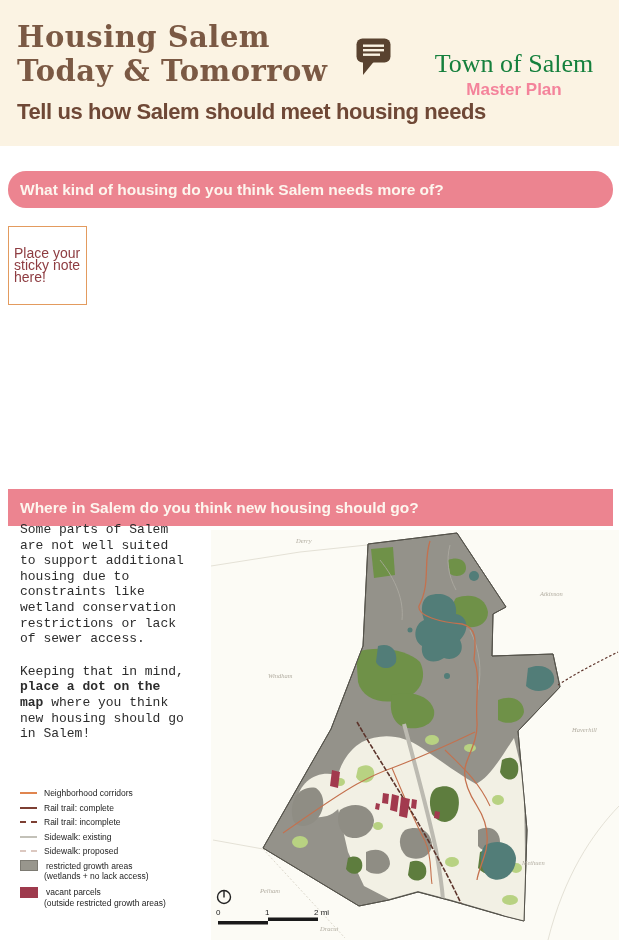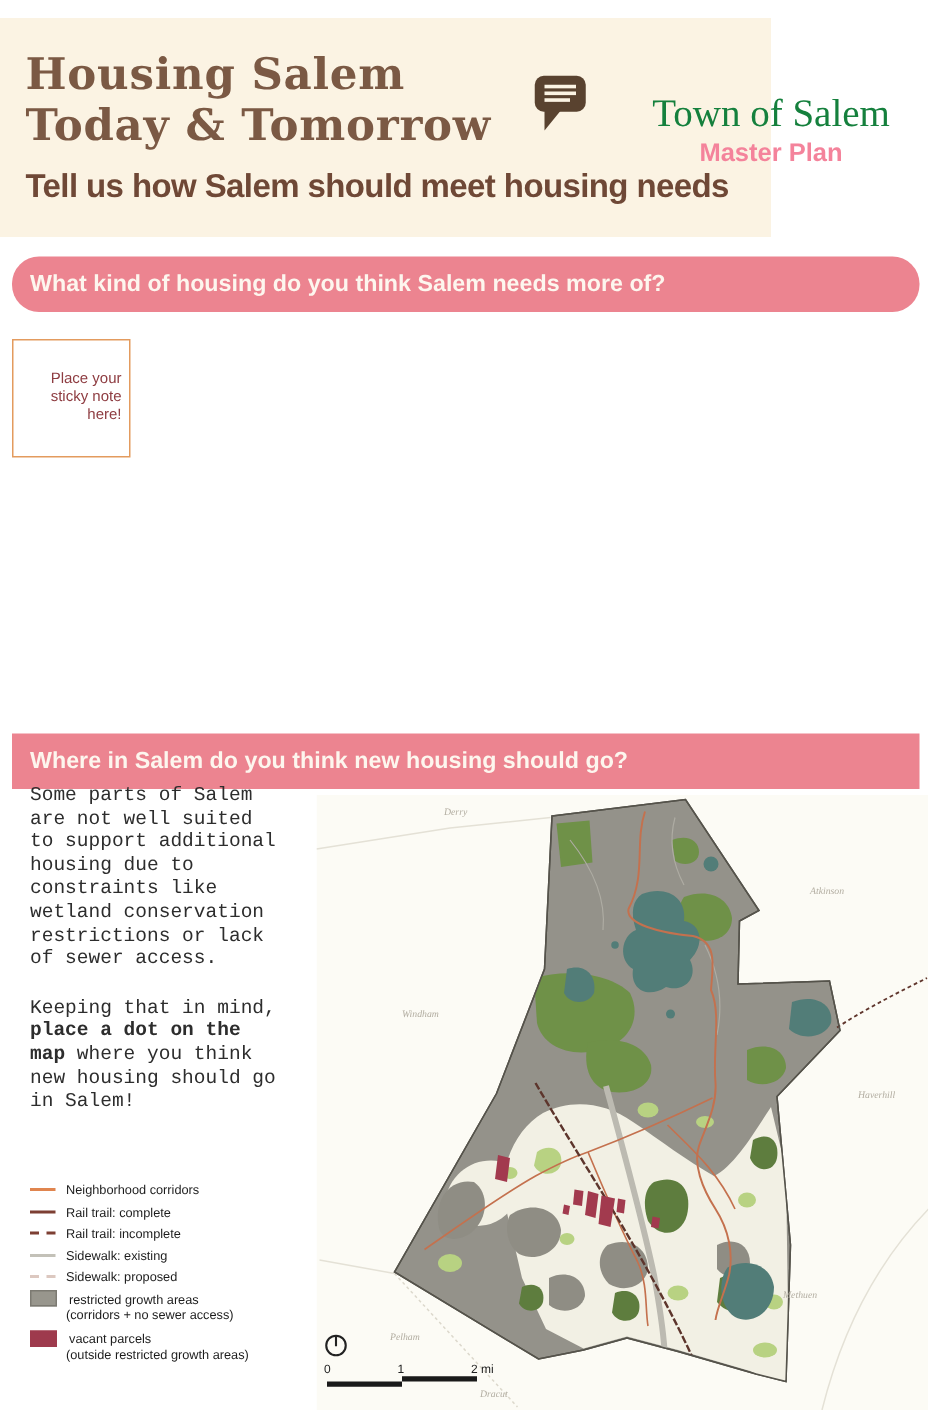--- a/index.html
+++ b/index.html
@@ -1,40 +1,40 @@
 <!DOCTYPE html>
 <html><head>
 <meta charset="utf-8">
 <style>
   html,body{margin:0;padding:0;background:#ffffff;}
   .page{position:relative;width:619px;height:940px;background:#ffffff;overflow:hidden;
         font-family:"Liberation Sans",sans-serif;}
 
   
-  .header{position:absolute;left:0;top:12px;width:514px;height:146px;background:#fbf3e3;}
+  .header{position:absolute;left:0;top:0;width:619px;height:146px;background:#fbf3e3;}
   .title{position:absolute;left:17px;top:20px;font-family:"DejaVu Serif",serif;font-weight:bold;
          font-size:29px;line-height:34px;color:#7b5944;letter-spacing:.5px;}
   .subtitle{position:absolute;left:17px;top:99px;font-size:22px;font-weight:bold;color:#6f4836;
             letter-spacing:-.4px;}
   .bubble{position:absolute;left:356px;top:38px;width:36px;height:38px;}
   .org{position:absolute;left:420px;top:49px;width:188px;text-align:center;}
   .org-name{font-family:"Liberation Serif",serif;font-size:26px;color:#15803d;white-space:nowrap;}
   .org-sub{font-size:17px;font-weight:bold;color:#f4839b;margin-top:1px;}
 
   
   .banner{position:absolute;left:8px;width:605px;height:37px;background:#ec8490;color:#fdf6ee;
           font-weight:bold;font-size:15.5px;line-height:37px;padding-left:12px;box-sizing:border-box;
           white-space:nowrap;overflow:hidden;}
   .banner1{top:171px;border-radius:18px;}
   .banner2{top:489px;}
 
   
   .sticky{position:absolute;left:8px;top:226px;width:79px;height:79px;background:#ffffff;
-          border:1.5px solid #e39b5e;box-sizing:border-box;color:#8e3c41;font-size:10px;
-          line-height:12px;text-align:right;padding:20px 5px 0 5px;}
+          border:1.5px solid #e39b5e;box-sizing:border-box;color:#8e3c41;font-size:14px;
+          line-height:12px;text-align:left;padding:20px 5px 0 5px;}
 
   
   .intro{position:absolute;left:20px;top:522px;width:166px;font-size:13px;line-height:15.6px;color:#2d2d2d;font-family:Liberation Mono, monospace;}
   .intro p{margin:0 0 17px 0;}
   .intro b{font-weight:bold;}
 
   
   .legend{position:absolute;left:20px;top:786px;width:192px;font-size:8.5px;color:#1c1c1c;}
   .legend-row{display:flex;align-items:center;min-height:14.5px;text-align:center;}
   .sw-line{width:17px;height:0;margin-right:7px;flex:none;}
@@ -100,21 +100,21 @@
       <span>Sidewalk: existing</span>
     </div>
     <div class="legend-row">
       <div class="sw-line" style="border-top: 2px dashed rgb(220, 200, 192);"></div>
       <span>Sidewalk: proposed</span>
     </div>
     <div class="legend-row">
       <div class="sw-box" style="background: rgb(152, 150, 141); border: 1px solid rgb(124, 122, 114);"></div>
       <span>restricted growth areas</span>
     </div>
-    <div class="legend-sub">(corridors + no sewer access)</div>
+    <div class="legend-sub">(wetlands + no lack access)</div>
     <div class="legend-row">
       <div class="sw-box" style="background: rgb(158, 58, 77); border: 1px solid rgb(158, 58, 77);"></div>
       <span>vacant parcels</span>
     </div>
     <div class="legend-sub">(outside restricted growth areas)</div>
   </div>
 
   <div class="map-wrap">
     <svg viewBox="211 530 408 410" width="408" height="410">
       <defs>

